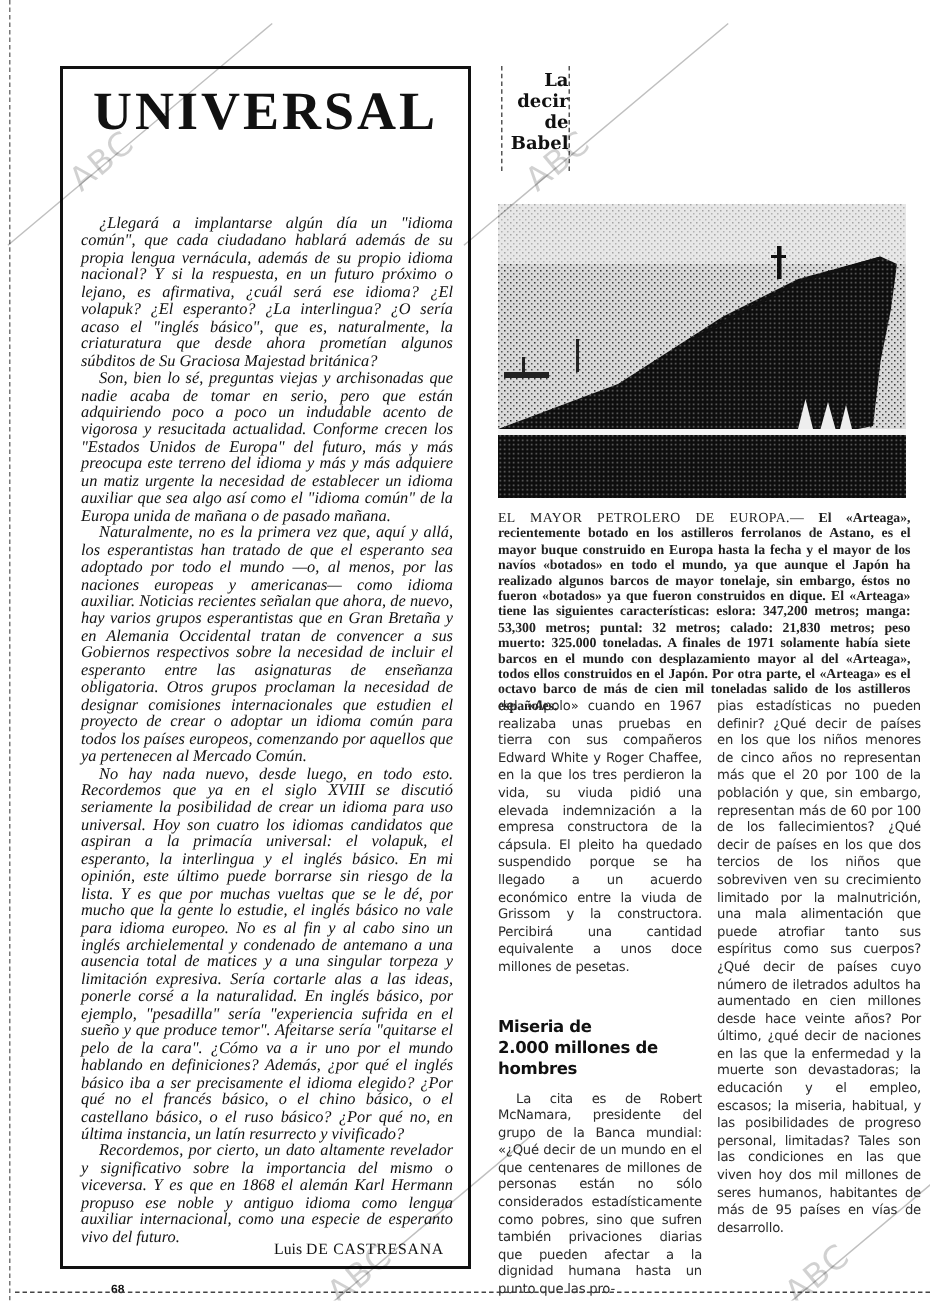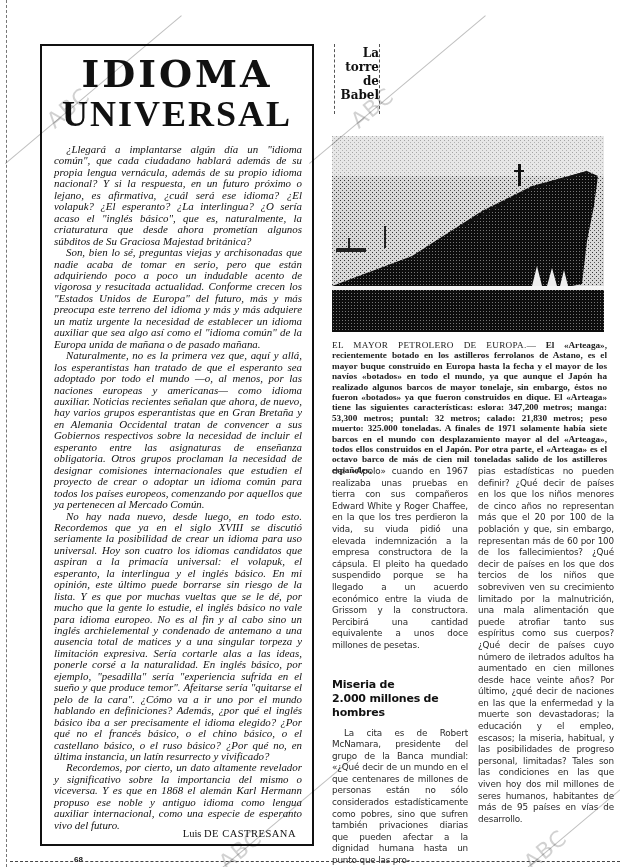--- a/index.html
+++ b/index.html
@@ -87,41 +87,40 @@
     border-top: 1px solid rgba(0,0,0,0.25);
   }
 </style>
 </head>
 <body>
 
 <div class="left-edge"></div>
 
 <div class="box">
   <h1 class="title">
-    <span class="l1">IDIOMA</span>
     <span class="l2">UNIVERSAL</span>
   </h1>
   <div class="body-left">
     <p>¿Llegará a implantarse algún día un "idioma común", que cada ciudadano hablará además de su propia lengua vernácula, además de su propio idioma nacional? Y si la respuesta, en un futuro próximo o lejano, es afirmativa, ¿cuál será ese idioma? ¿El volapuk? ¿El esperanto? ¿La interlingua? ¿O sería acaso el "inglés básico", que es, naturalmente, la criaturatura que desde ahora prometían algunos súbditos de Su Graciosa Majestad británica?</p>
     <p>Son, bien lo sé, preguntas viejas y archisonadas que nadie acaba de tomar en serio, pero que están adquiriendo poco a poco un indudable acento de vigorosa y resucitada actualidad. Conforme crecen los "Estados Unidos de Europa" del futuro, más y más preocupa este terreno del idioma y más y más adquiere un matiz urgente la necesidad de establecer un idioma auxiliar que sea algo así como el "idioma común" de la Europa unida de mañana o de pasado mañana.</p>
     <p>Naturalmente, no es la primera vez que, aquí y allá, los esperantistas han tratado de que el esperanto sea adoptado por todo el mundo —o, al menos, por las naciones europeas y americanas— como idioma auxiliar. Noticias recientes señalan que ahora, de nuevo, hay varios grupos esperantistas que en Gran Bretaña y en Alemania Occidental tratan de convencer a sus Gobiernos respectivos sobre la necesidad de incluir el esperanto entre las asignaturas de enseñanza obligatoria. Otros grupos proclaman la necesidad de designar comisiones internacionales que estudien el proyecto de crear o adoptar un idioma común para todos los países europeos, comenzando por aquellos que ya pertenecen al Mercado Común.</p>
     <p>No hay nada nuevo, desde luego, en todo esto. Recordemos que ya en el siglo XVIII se discutió seriamente la posibilidad de crear un idioma para uso universal. Hoy son cuatro los idiomas candidatos que aspiran a la primacía universal: el volapuk, el esperanto, la interlingua y el inglés básico. En mi opinión, este último puede borrarse sin riesgo de la lista. Y es que por muchas vueltas que se le dé, por mucho que la gente lo estudie, el inglés básico no vale para idioma europeo. No es al fin y al cabo sino un inglés archielemental y condenado de antemano a una ausencia total de matices y a una singular torpeza y limitación expresiva. Sería cortarle alas a las ideas, ponerle corsé a la naturalidad. En inglés básico, por ejemplo, "pesadilla" sería "experiencia sufrida en el sueño y que produce temor". Afeitarse sería "quitarse el pelo de la cara". ¿Cómo va a ir uno por el mundo hablando en definiciones? Además, ¿por qué el inglés básico iba a ser precisamente el idioma elegido? ¿Por qué no el francés básico, o el chino básico, o el castellano básico, o el ruso básico? ¿Por qué no, en última instancia, un latín resurrecto y vivificado?</p>
     <p>Recordemos, por cierto, un dato altamente revelador y significativo sobre la importancia del mismo o viceversa. Y es que en 1868 el alemán Karl Hermann propuso ese noble y antiguo idioma como lengua auxiliar internacional, como una especie de esperanto vivo del futuro.</p>
   </div>
   <p class="signature">
     <span>Luis</span>
     <span class="surname">DE CASTRESANA</span>
   </p>
 </div>
 
 <div class="page-number">68</div>
 
 <div class="kicker">
   <span>La</span>
-  <span>torre</span>
+  <span>decir</span>
   <span>de</span>
   <span>Babel</span>
 </div>
 
 <div class="photo">
   <svg width="272" height="196" viewBox="0 0 272 196">
     <defs>
       <pattern id="grain" width="4" height="4" patternUnits="userSpaceOnUse">
         <rect width="4" height="4" fill="#d9d9d9"></rect>
         <rect x="0" y="0" width="1" height="1" fill="#333"></rect>

